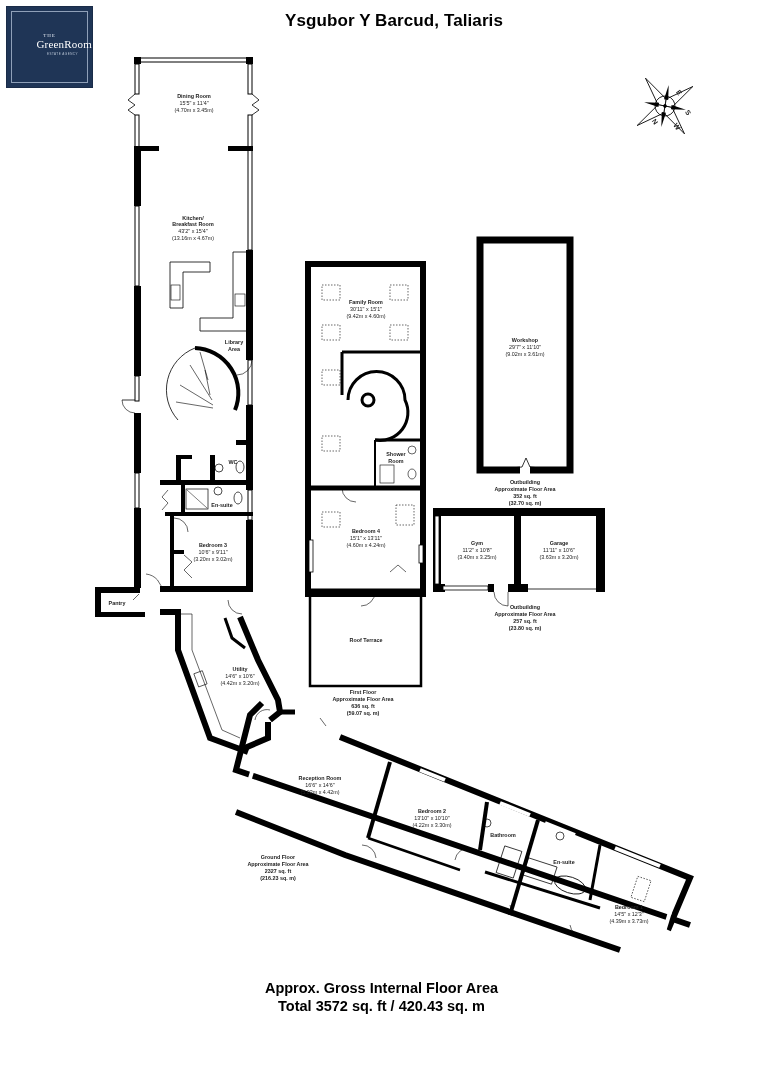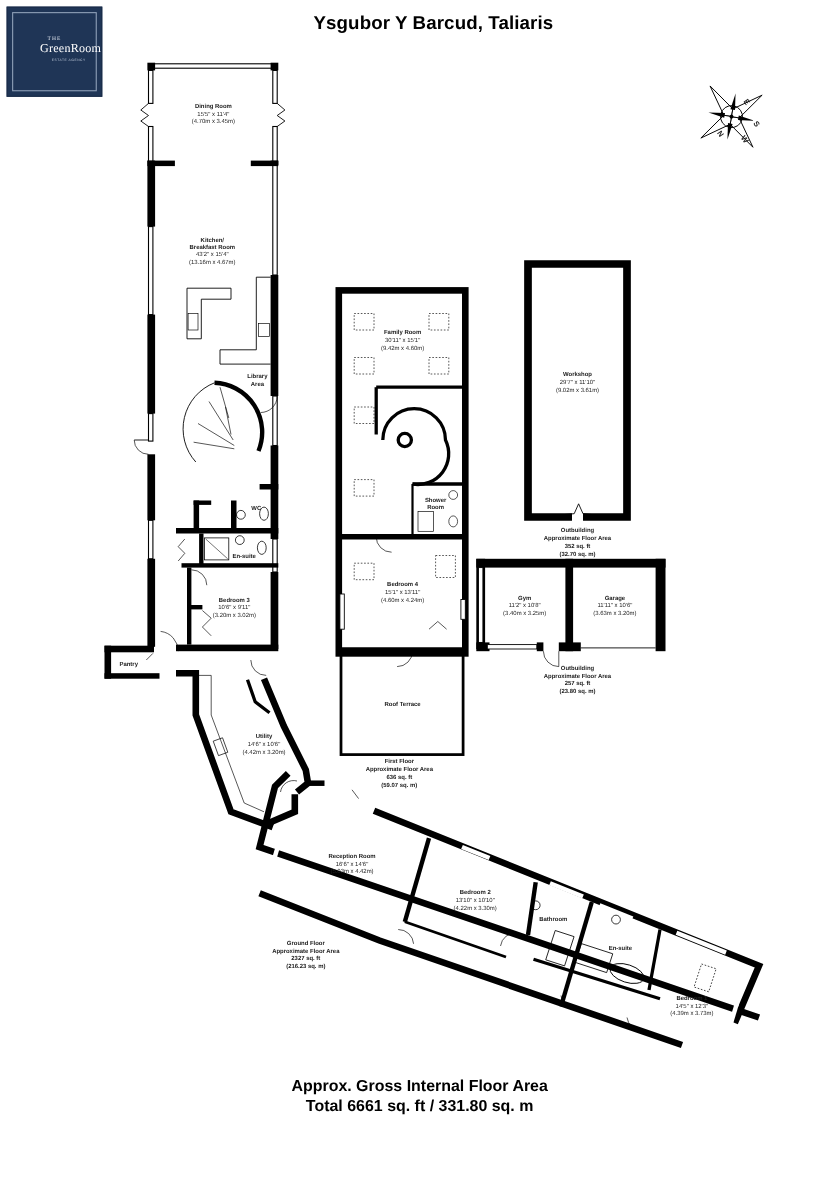--- a/index.html
+++ b/index.html
@@ -330,14 +330,14 @@
   <g>
     <text class="lbl lbl-b" x="278" y="859">Ground Floor</text>
     <text class="lbl lbl-b" x="278" y="866">Approximate Floor Area</text>
     <text class="lbl lbl-b" x="278" y="873">2327 sq. ft</text>
     <text class="lbl lbl-b" x="278" y="880">(216.23 sq. m)</text>
   </g>
 </svg>
 
 <div class="summary">
   <div class="line">Approx. Gross Internal Floor Area</div>
-  <div class="line">Total  6661 sq. ft / 331.80 sq. m</div>
+  <div class="line">Total  3572 sq. ft / 420.43 sq. m</div>
 </div>
 
 </body></html>

